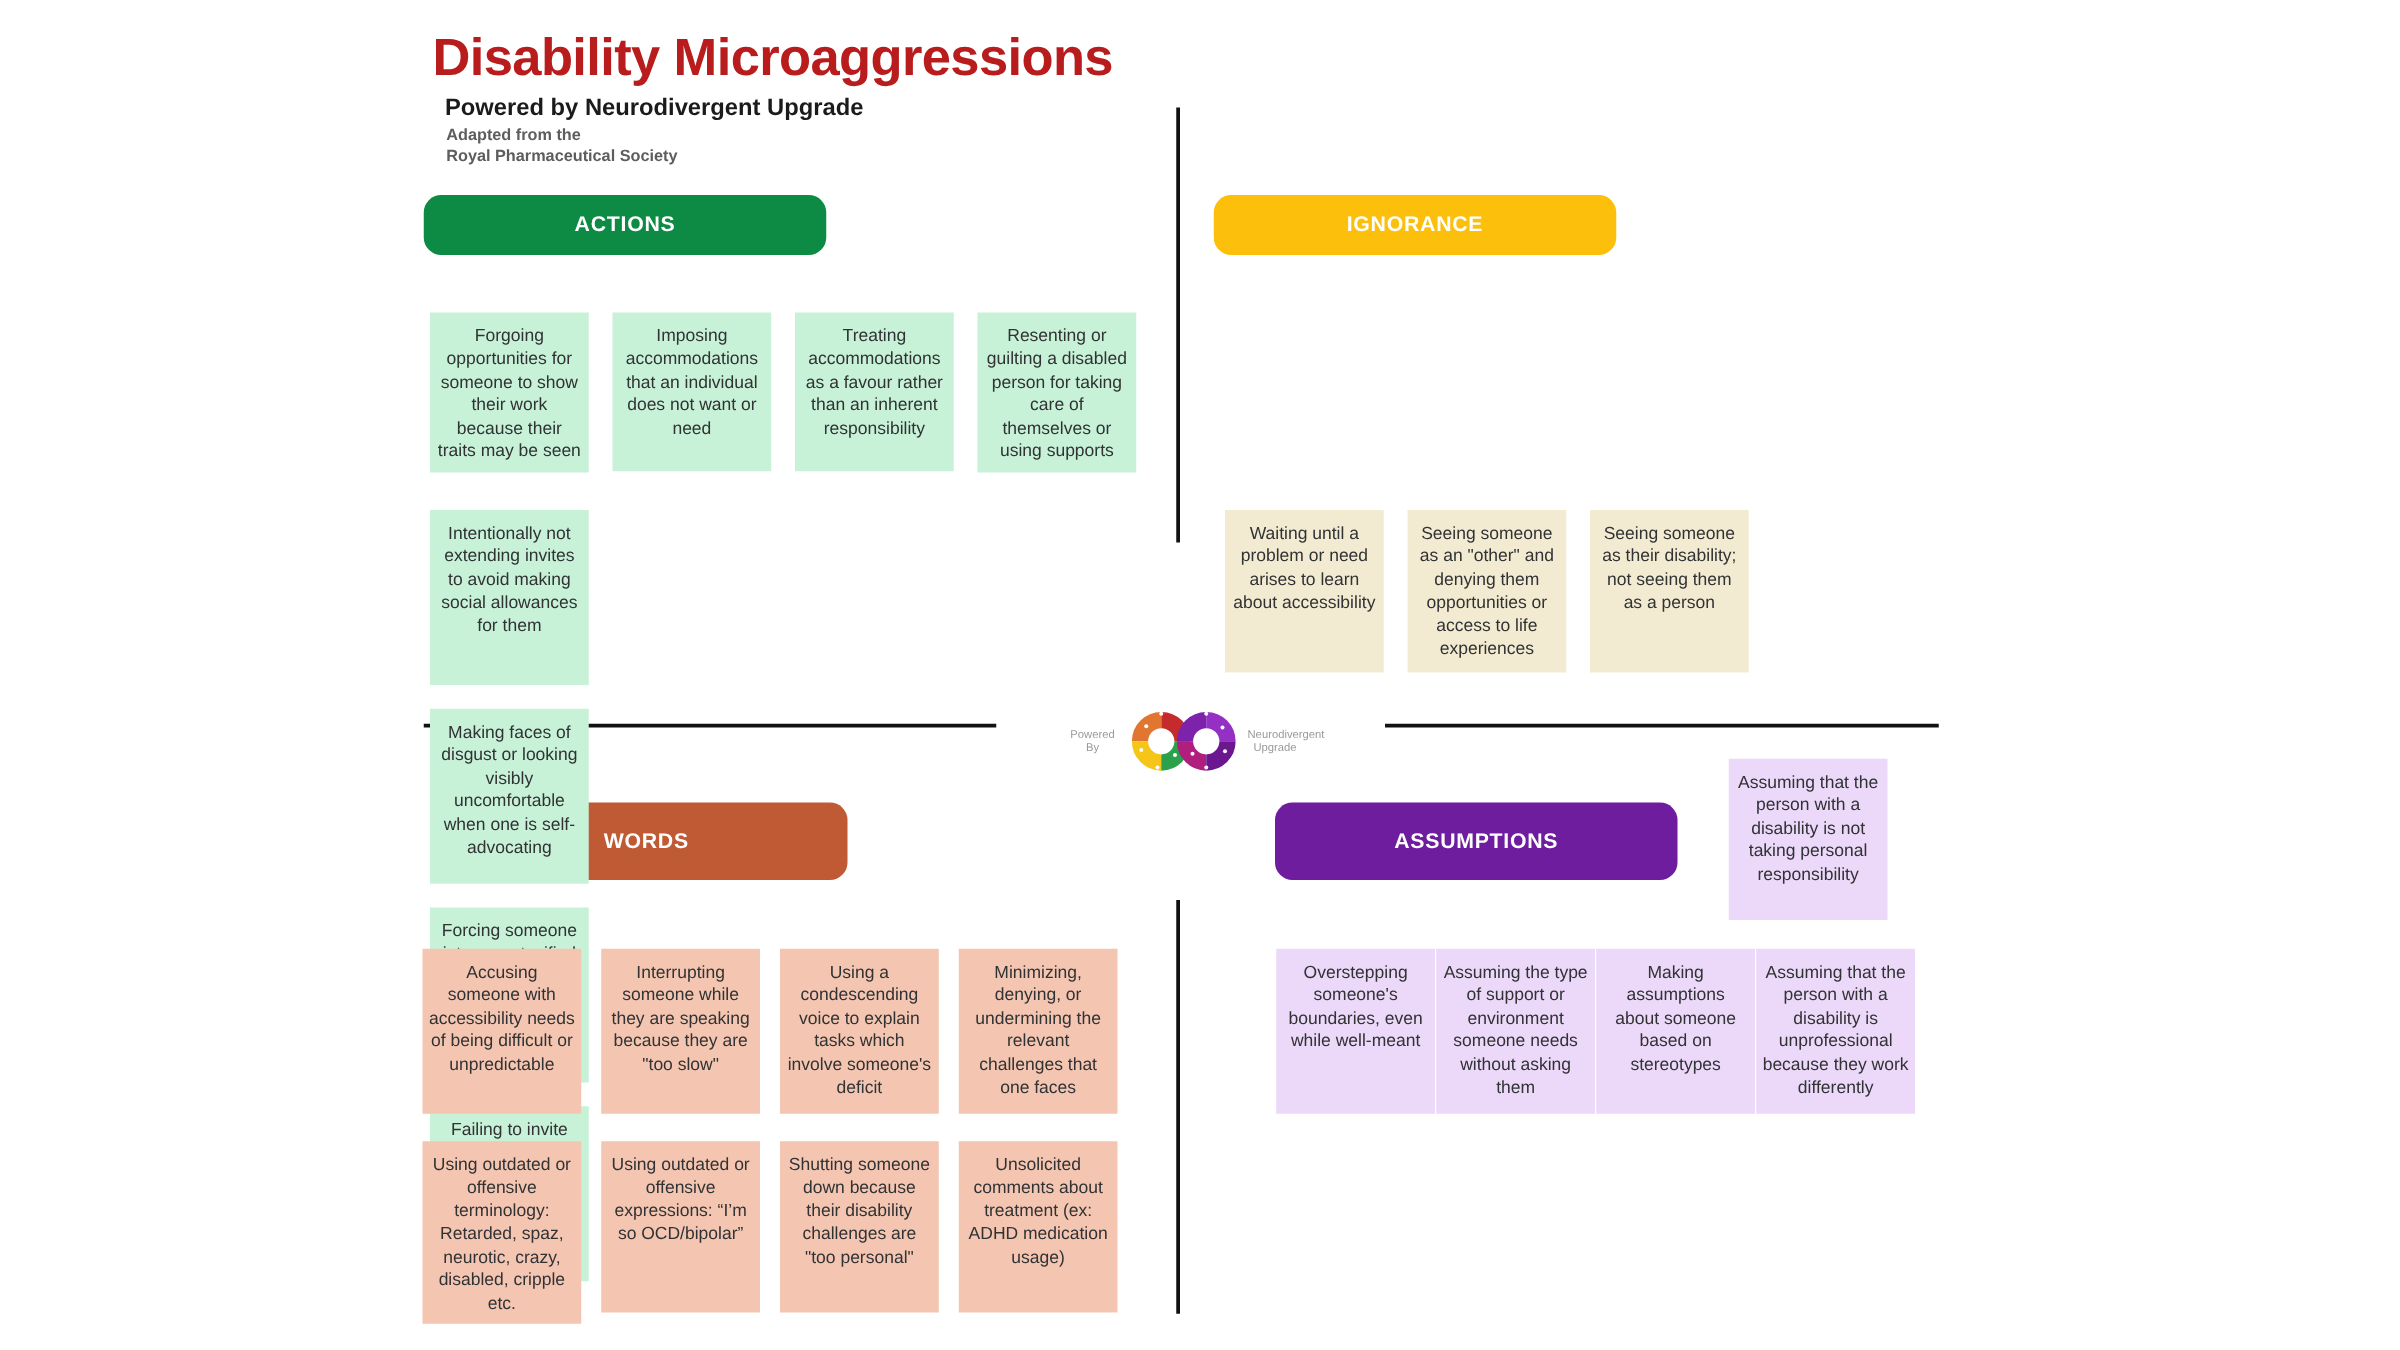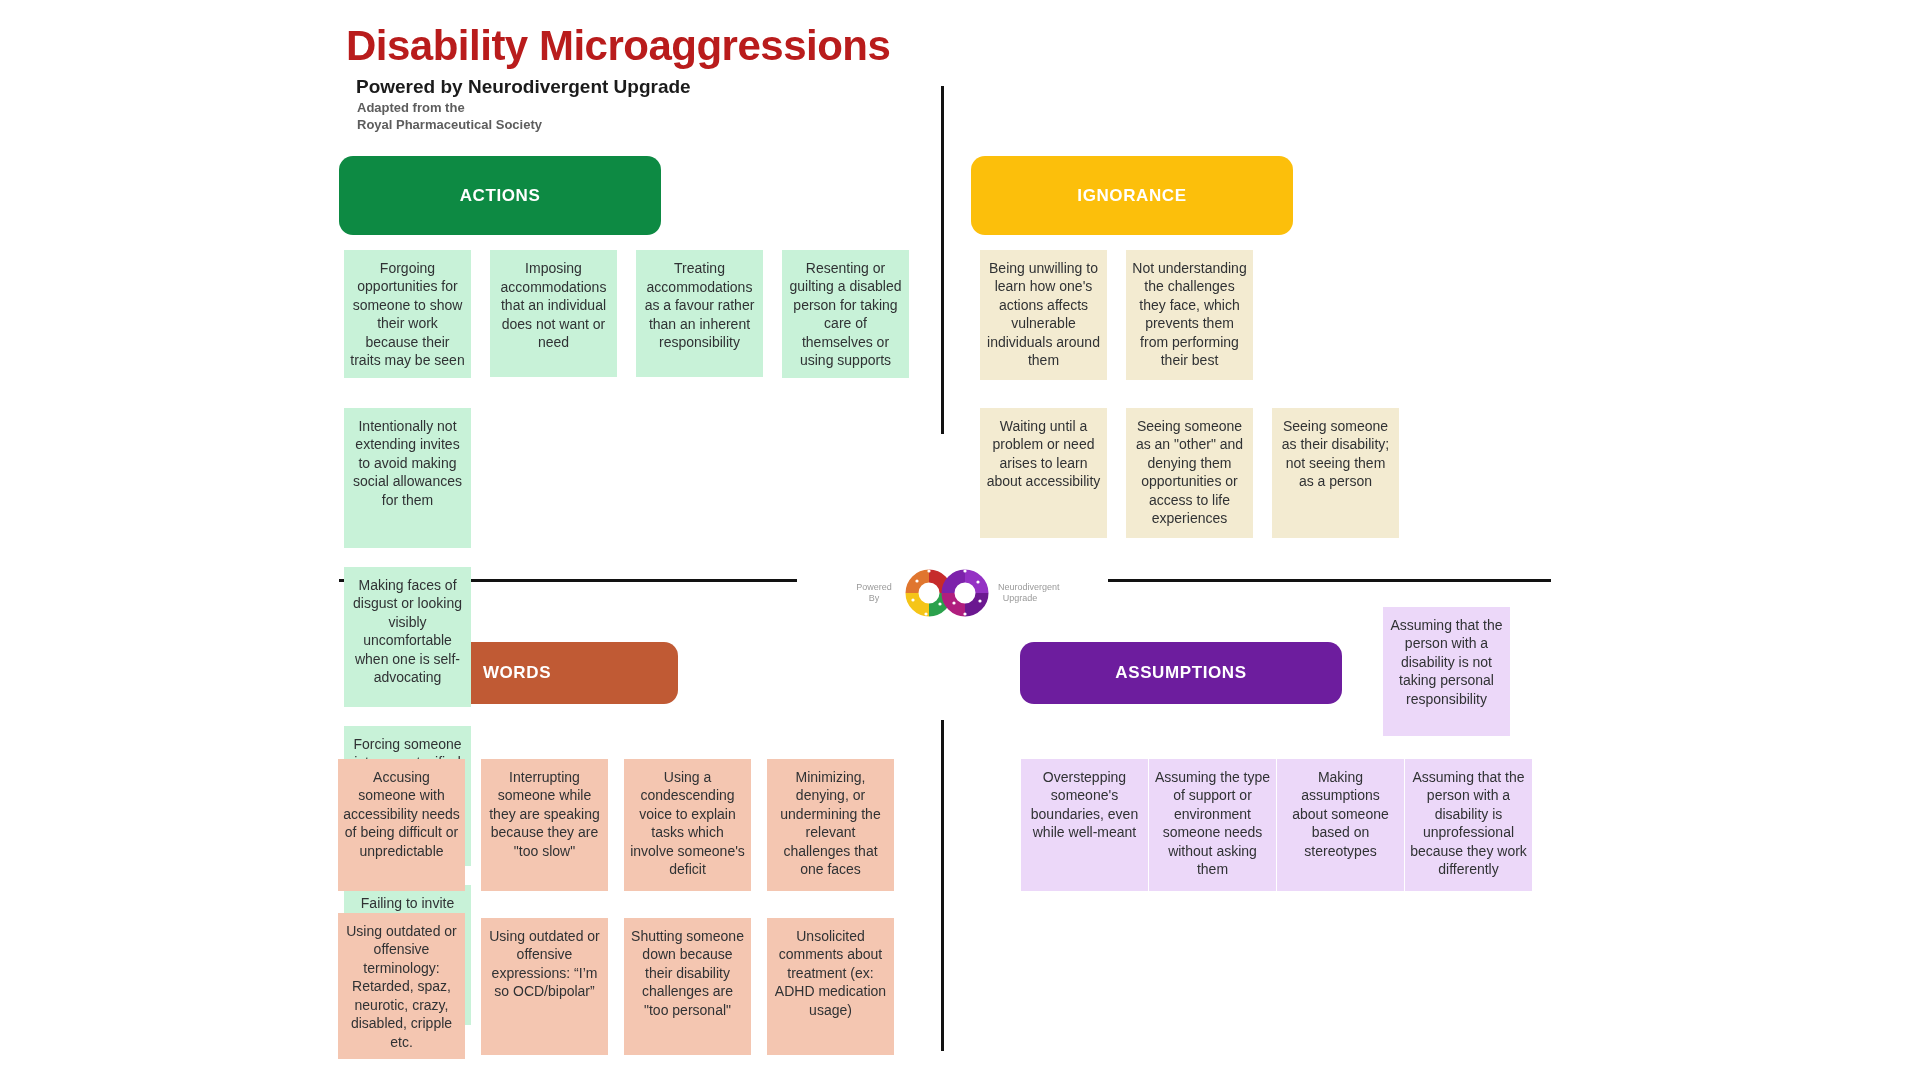--- a/index.html
+++ b/index.html
@@ -5,29 +5,29 @@
   html,body{margin:0;padding:0;background:#ffffff;}
   .canvas{position:relative;width:1920px;height:1080px;background:#ffffff;overflow:hidden;
           font-family:"Liberation Sans",sans-serif;color:#111;}
 
   .page-title{position:absolute;left:346px;top:22px;font-size:42px;font-weight:800;
               letter-spacing:-0.5px;color:#b91c1c;margin:0;}
   .subtitle{position:absolute;left:356px;top:76px;font-size:19px;font-weight:bold;color:#1b1b1b;}
   .attribution{position:absolute;left:357px;top:100px;font-size:13px;font-weight:bold;
                color:#5d5d5d;line-height:1.3;}
 
-  .pill{position:absolute;width:322px;height:79px;border-radius:14px;display:flex;
+  .pill{position:absolute;width:322px;height:48px;border-radius:14px;display:flex;
         align-items:center;justify-content:center;color:#ffffff;font-weight:bold;
         font-size:17px;letter-spacing:0.6px;}
   .pill-actions{left:339px;top:156px;background:var(--actions-header,#0d8a43);}
   .pill-ignorance{left:971px;top:156px;background:var(--ignorance-header,#fcbf0b);}
   .pill-words{left:344px;top:642px;height:62px;background:var(--words-header,#c05a34);padding-left:12px;}
   .pill-assumptions{left:1020px;top:642px;height:62px;background:var(--assumptions-header,#6d1d9e);text-align:right;}
 
-  .row{position:absolute;display:flex;gap:19px;align-items:center;}
+  .row{position:absolute;display:flex;gap:19px;align-items:flex-start;}
   .card{width:127px;box-sizing:border-box;padding:9px 5px 8px 5px;text-align:center;
         font-size:14px;line-height:1.32;color:#303234;min-height:var(--ch,128px);}
   .card.actions{background:var(--actions-card,#c8f2d8);}
   .card.ignorance{background:var(--ignorance-card,#f3ebd1);}
   .card.words{background:var(--words-card,#f4c6b1);}
   .card.assumptions{background:var(--assumptions-card,#ecd8f9);}
   .floating-card{position:absolute;left:1383px;top:607px;--ch:129px;}
 
   .divider{position:absolute;background:#121212;}
   .div-v1{left:941px;top:86px;width:3px;height:348px;}
@@ -75,24 +75,20 @@
     <div class="card actions">Treating accommodations as a favour rather than an inherent responsibility</div>
     <div class="card actions">Resenting or guilting a disabled person for taking care of themselves or using supports</div>
   </div>
   <div class="row" style="left:344px;top:408px;flex-direction:column;--ch:140px;">
     <div class="card actions">Intentionally not extending invites to avoid making social allowances for them</div>
     <div class="card actions">Making faces of disgust or looking visibly uncomfortable when one is self-advocating</div>
     <div class="card actions">Forcing someone into neurotypified versions of inclusion like small talk, even if they are uncomfortable</div>
     <div class="card actions">Failing to invite someone to senior meetings because they may not act in a neurotypical way</div>
   </div>
 
-  <div class="row" style="left:980px;top:250px;--ch:130px;">
-    <div class="card ignorance">Being unwilling to learn how one's actions affects vulnerable individuals around them</div>
-    <div class="card ignorance">Not understanding the challenges they face, which prevents them from performing their best</div>
-  </div>
   <div class="row" style="left:980px;top:408px;--ch:130px;">
     <div class="card ignorance">Waiting until a problem or need arises to learn about accessibility</div>
     <div class="card ignorance">Seeing someone as an "other" and denying them opportunities or access to life experiences</div>
     <div class="card ignorance">Seeing someone as their disability; not seeing them as a person</div>
   </div>
 
   <div class="row" style="left:338px;top:759px;--ch:132px;gap:16px;border-radius:26px;">
     <div class="card words">Accusing someone with accessibility needs of being difficult or unpredictable</div>
     <div class="card words">Interrupting someone while they are speaking because they are "too slow"</div>
     <div class="card words">Using a condescending voice to explain tasks which involve someone's deficit</div>

